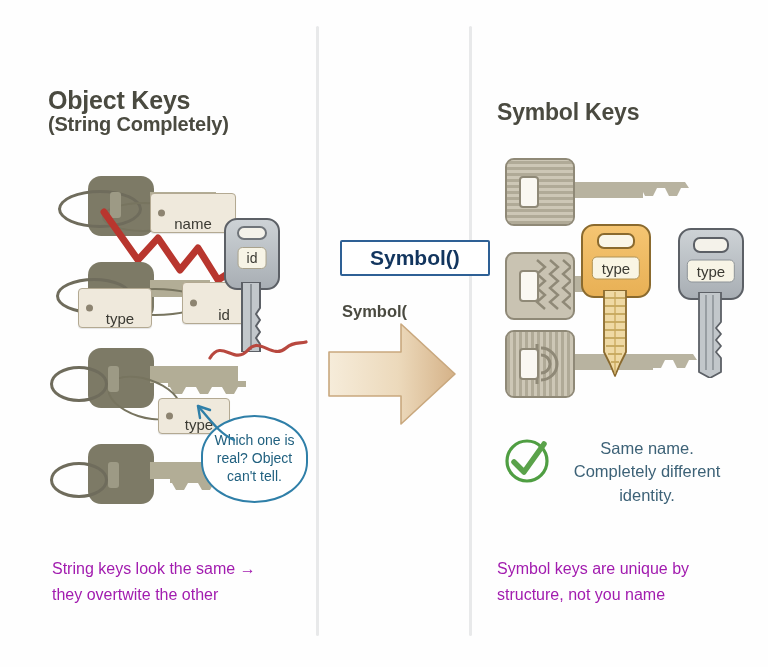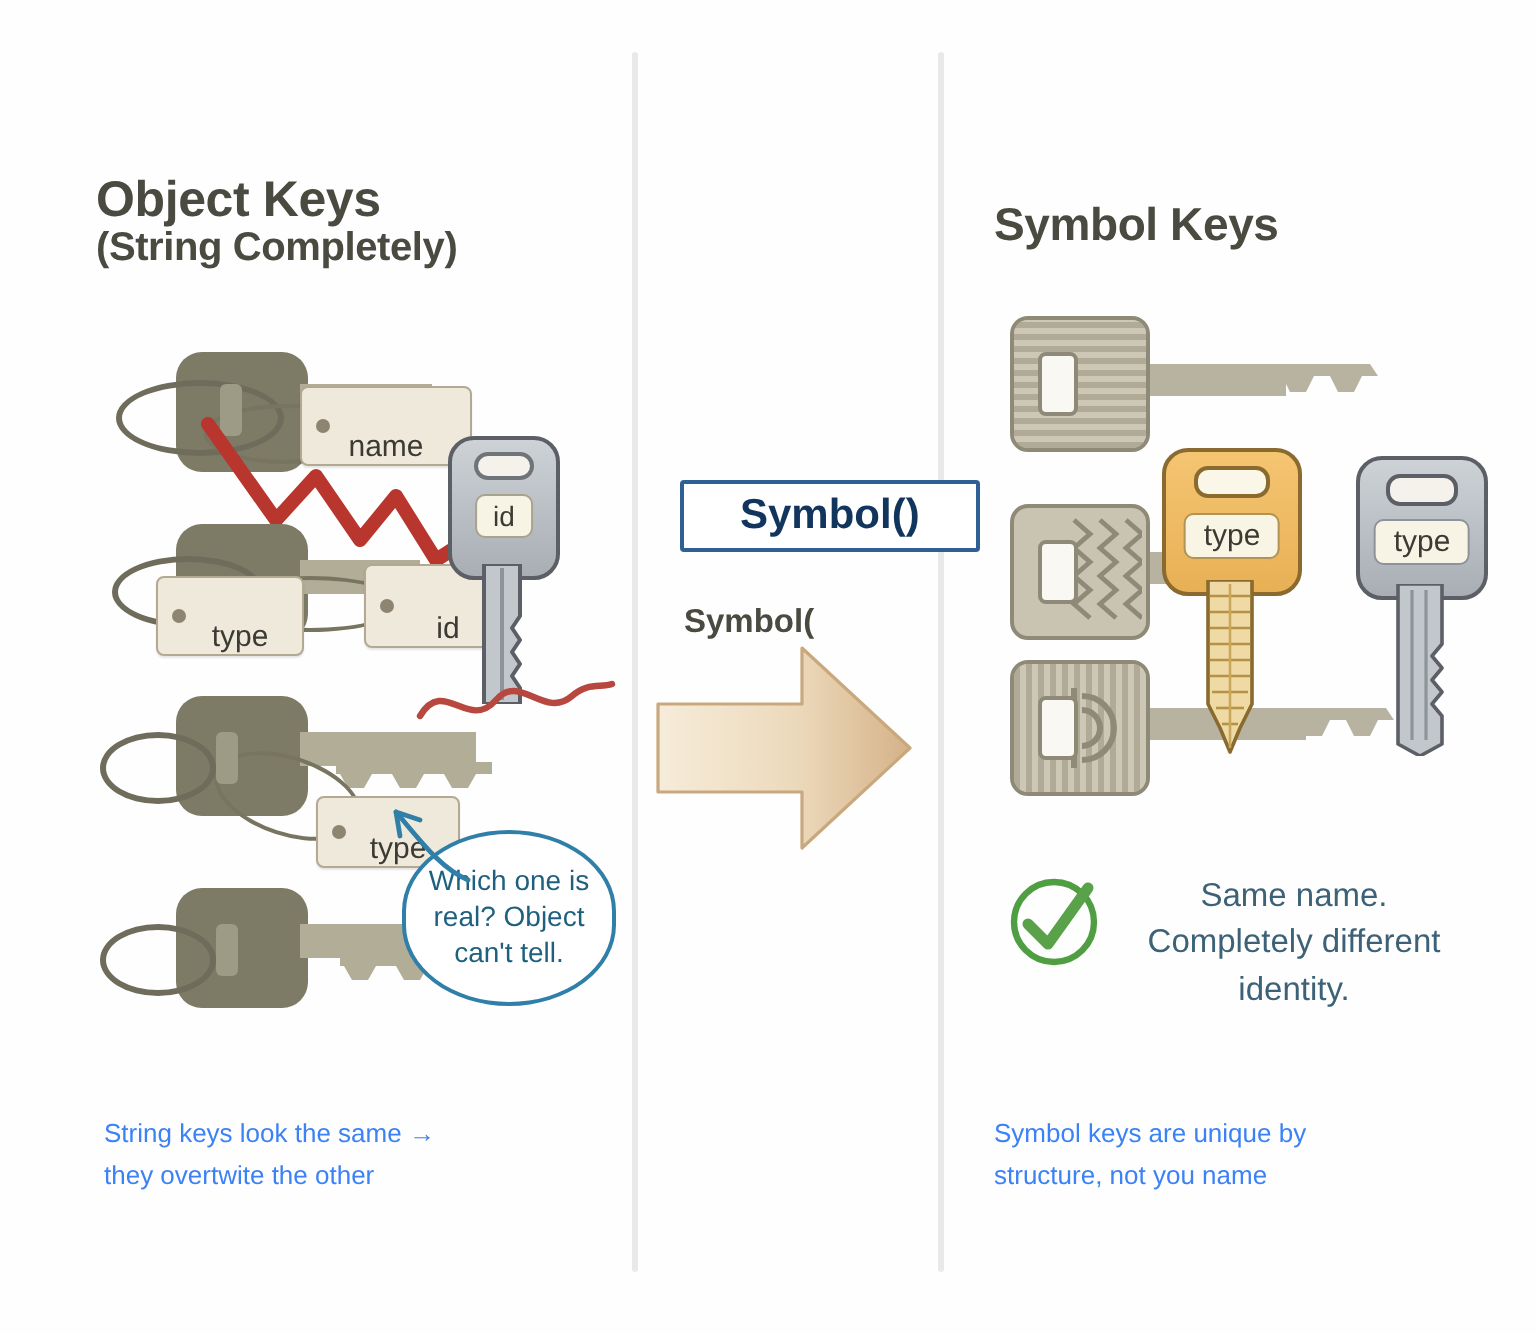--- a/index.html
+++ b/index.html
@@ -22,22 +22,22 @@
     line-height:1.12;
     white-space:pre;
   }
   #left-title{left:48px;top:86px;font-size:25px;}
   #left-subtitle{left:48px;top:113px;font-size:20px;font-weight:bold;color:#4a4a40;}
   #right-title{left:497px;top:100px;font-size:23px;}
 
   
   .caption{
     position:absolute;
-    color:#3b82f6;
-    font-size:13px;
+    color:#a21caf;
+    font-size:16px;
     line-height:1.62;
     white-space:pre-line;
   }
   #left-caption{left:52px;top:556px;width:265px;}
   #right-caption{left:497px;top:556px;width:255px;}
 
   
   .key{position:absolute;}
   .bow{position:absolute;border-radius:12px;}
   .blade{position:absolute;}

